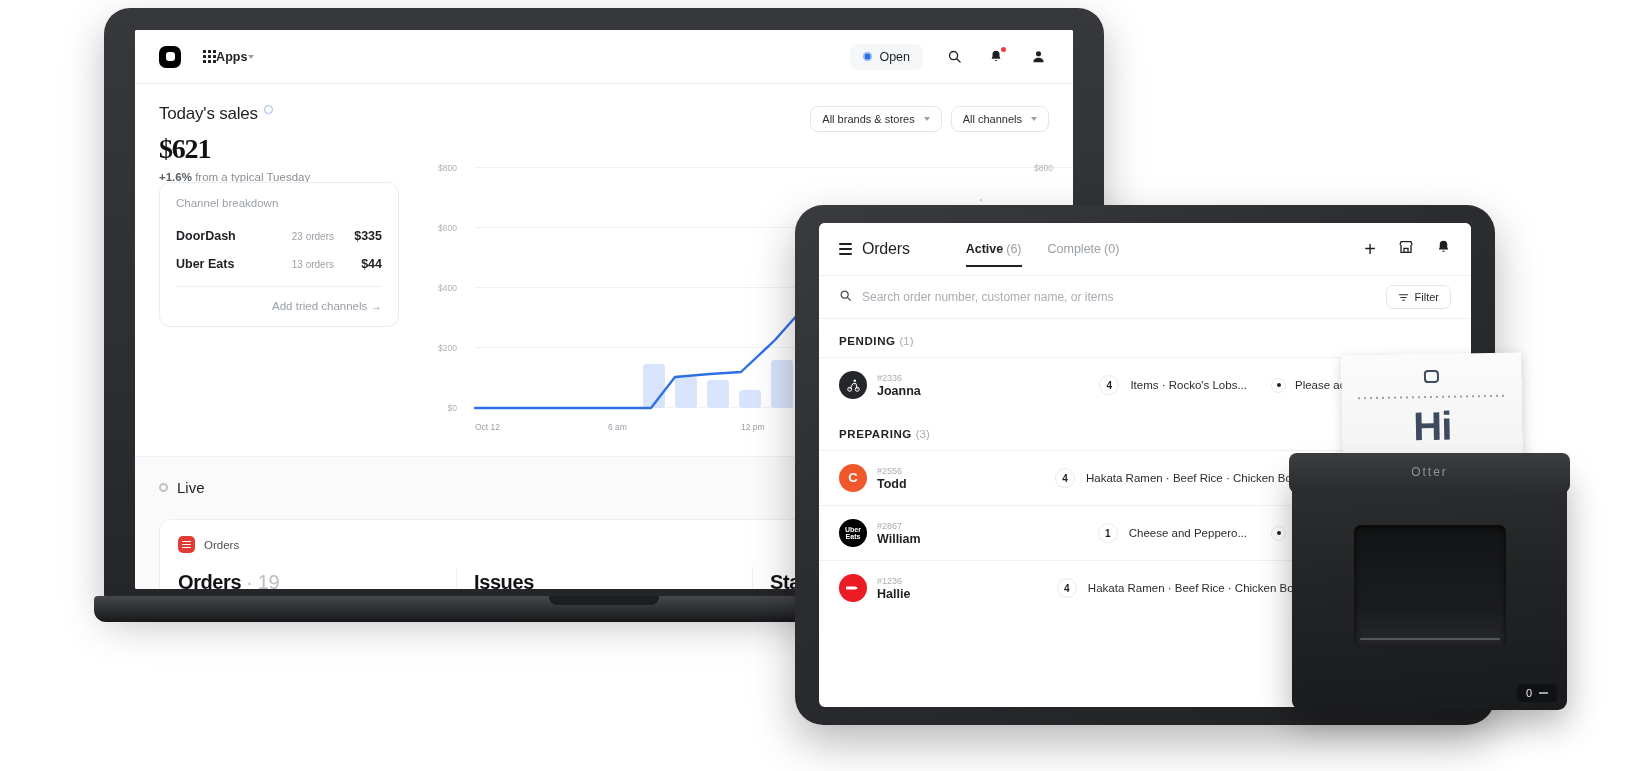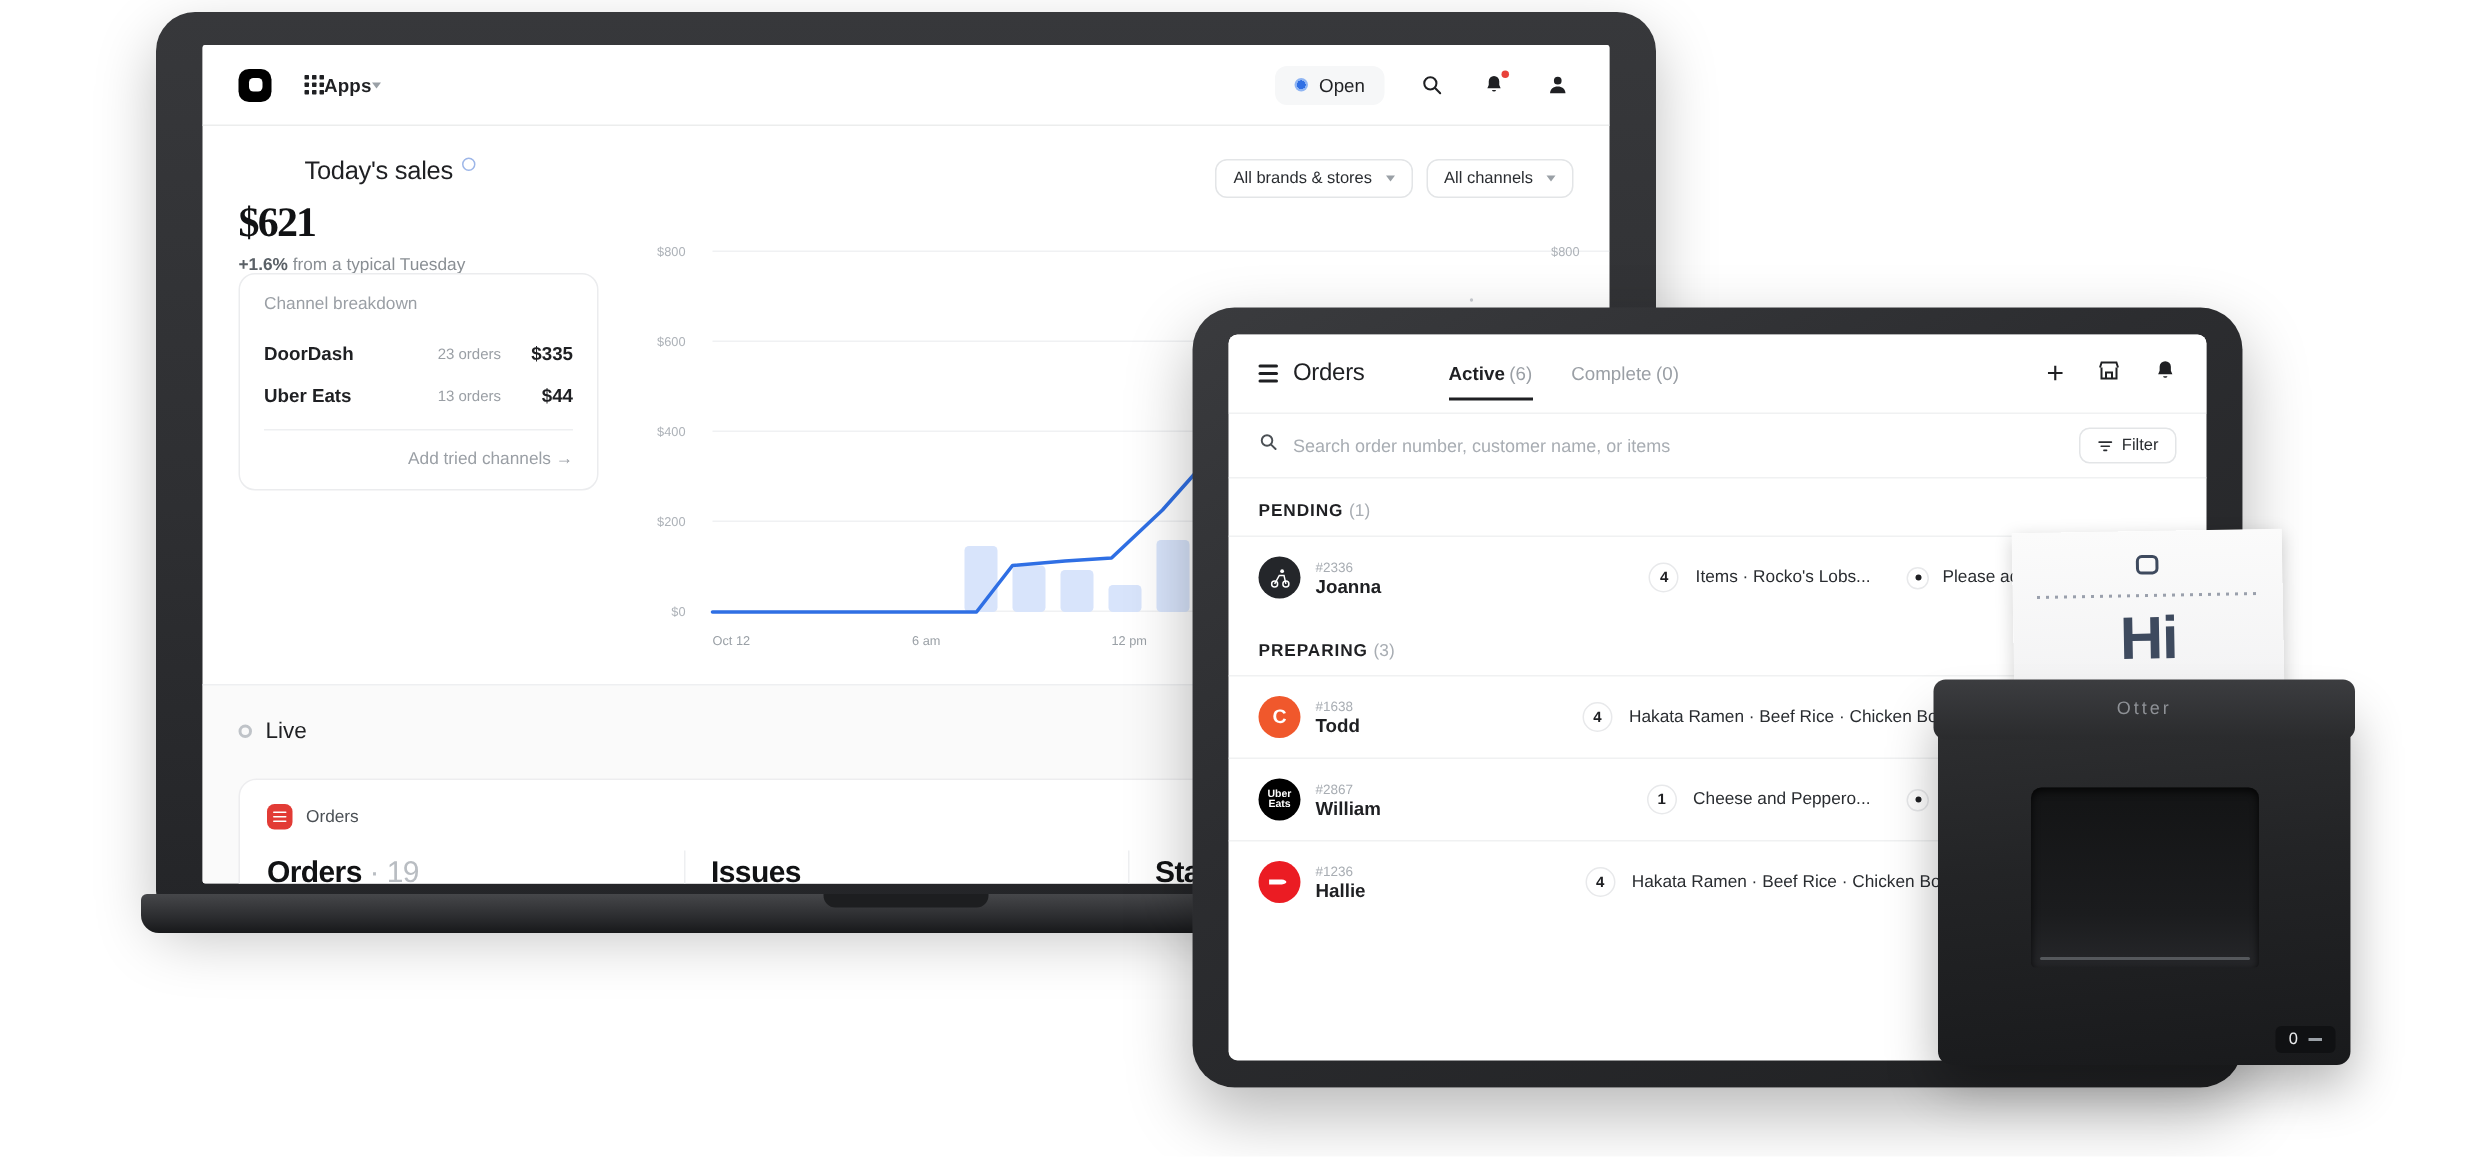--- a/index.html
+++ b/index.html
@@ -49,21 +49,21 @@
   .open-chip { display:flex; align-items:center; gap:7px; padding:6px 13px; border-radius:8px;
                background:#f6f7f8; font-size:12.5px; color:#1f2023; font-weight:500; }
   .open-dot { width:9px;height:9px;border-radius:50%;
               background:radial-gradient(circle at 50% 50%, #2f6fe4 0 45%, #8fb5f3 46% 100%); }
   .icon-btn { width:22px;height:22px;display:flex;align-items:center;justify-content:center; position:relative;}
   .bell-badge { position:absolute; top:1px; right:1px; width:5px;height:5px;border-radius:50%;background:#e8413a; }
 
   
   .sales-wrap { padding:20px 24px 0 24px; position:relative; }
   .sales-head-row { display:flex; align-items:flex-start; }
-  .sales-title { font-size:17px; color:#1f2023; font-weight:400; letter-spacing:-.2px;margin-left:44px; }
+  .sales-title { font-size:17px; color:#1f2023; font-weight:400; letter-spacing:-.2px; }
   .info-ic { display:inline-block; width:9px;height:9px;border:1.3px solid #9db6e8;border-radius:50%;
              margin-left:6px; position:relative; top:-5px; }
   .sales-amount { font-size:28px; font-weight:700; color:#111214; letter-spacing:-1.2px; margin-top:9px;font-family:Liberation Serif, serif; }
   .sales-delta { font-size:11.5px; color:#8a8f94; margin-top:6px; }
   .sales-delta b { color:#5a6066; font-weight:700; }
 
   .filters { position:absolute; right:24px; top:22px; display:flex; gap:9px; }
   .filter-chip { display:flex; align-items:center; gap:9px; border:1px solid #e3e5e7; border-radius:8px;
                  padding:6px 11px; font-size:11px; color:#2a2d31; background:#fff; }
 
@@ -442,21 +442,21 @@
 
       <div class="sec-head">
         <span>PREPARING</span> <span class="cnt">(3)</span>
       </div>
 
       <div class="o-row">
         <span class="o-ava" style="background:#f0582c;font-size:13px;">
           <span>C</span>
         </span>
         <span class="o-meta">
-          <span class="o-id" style="display:block">#1638</span>
+          <span class="o-id" style="display:block">#2556</span>
           <span class="o-name" style="display:block">Todd</span>
         </span>
         <span class="o-qty">4</span>
         <span class="o-items">Hakata Ramen · Beef Rice · Chicken Bowl</span>
         <span class="o-spacer"></span>
       </div>
 
       <div class="o-row">
         <span class="o-ava" style="background:#000000;">
           <span>Uber Eats</span>

